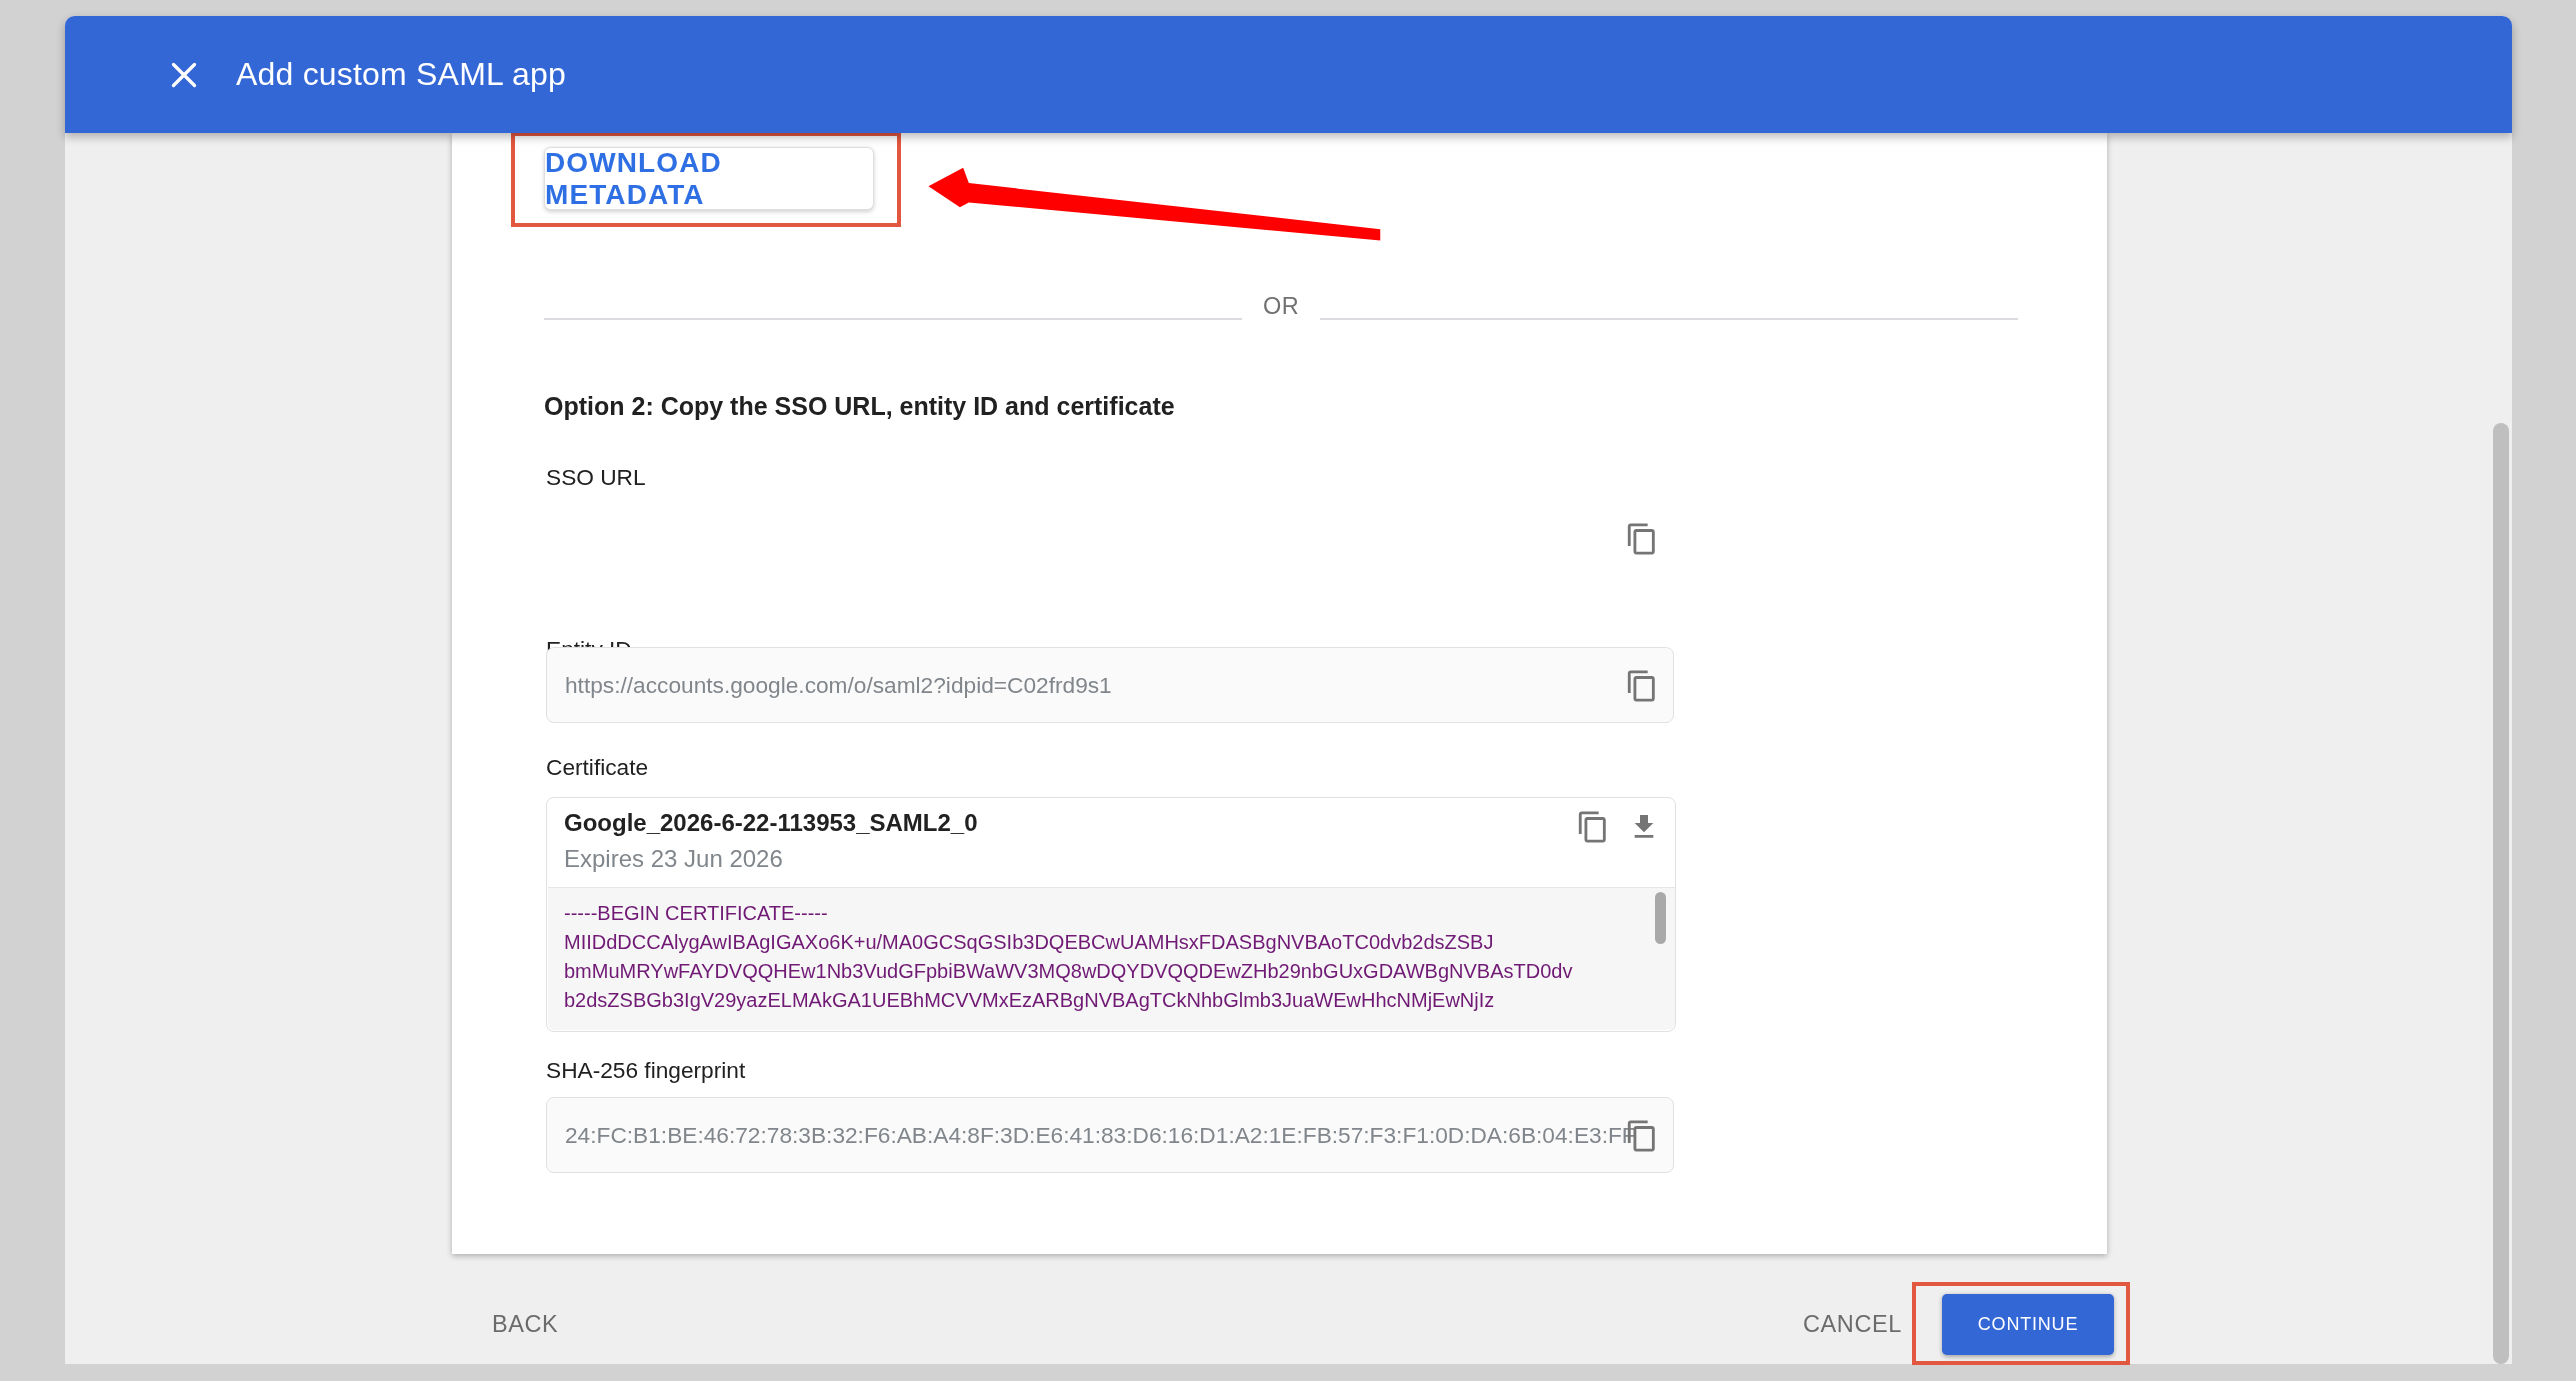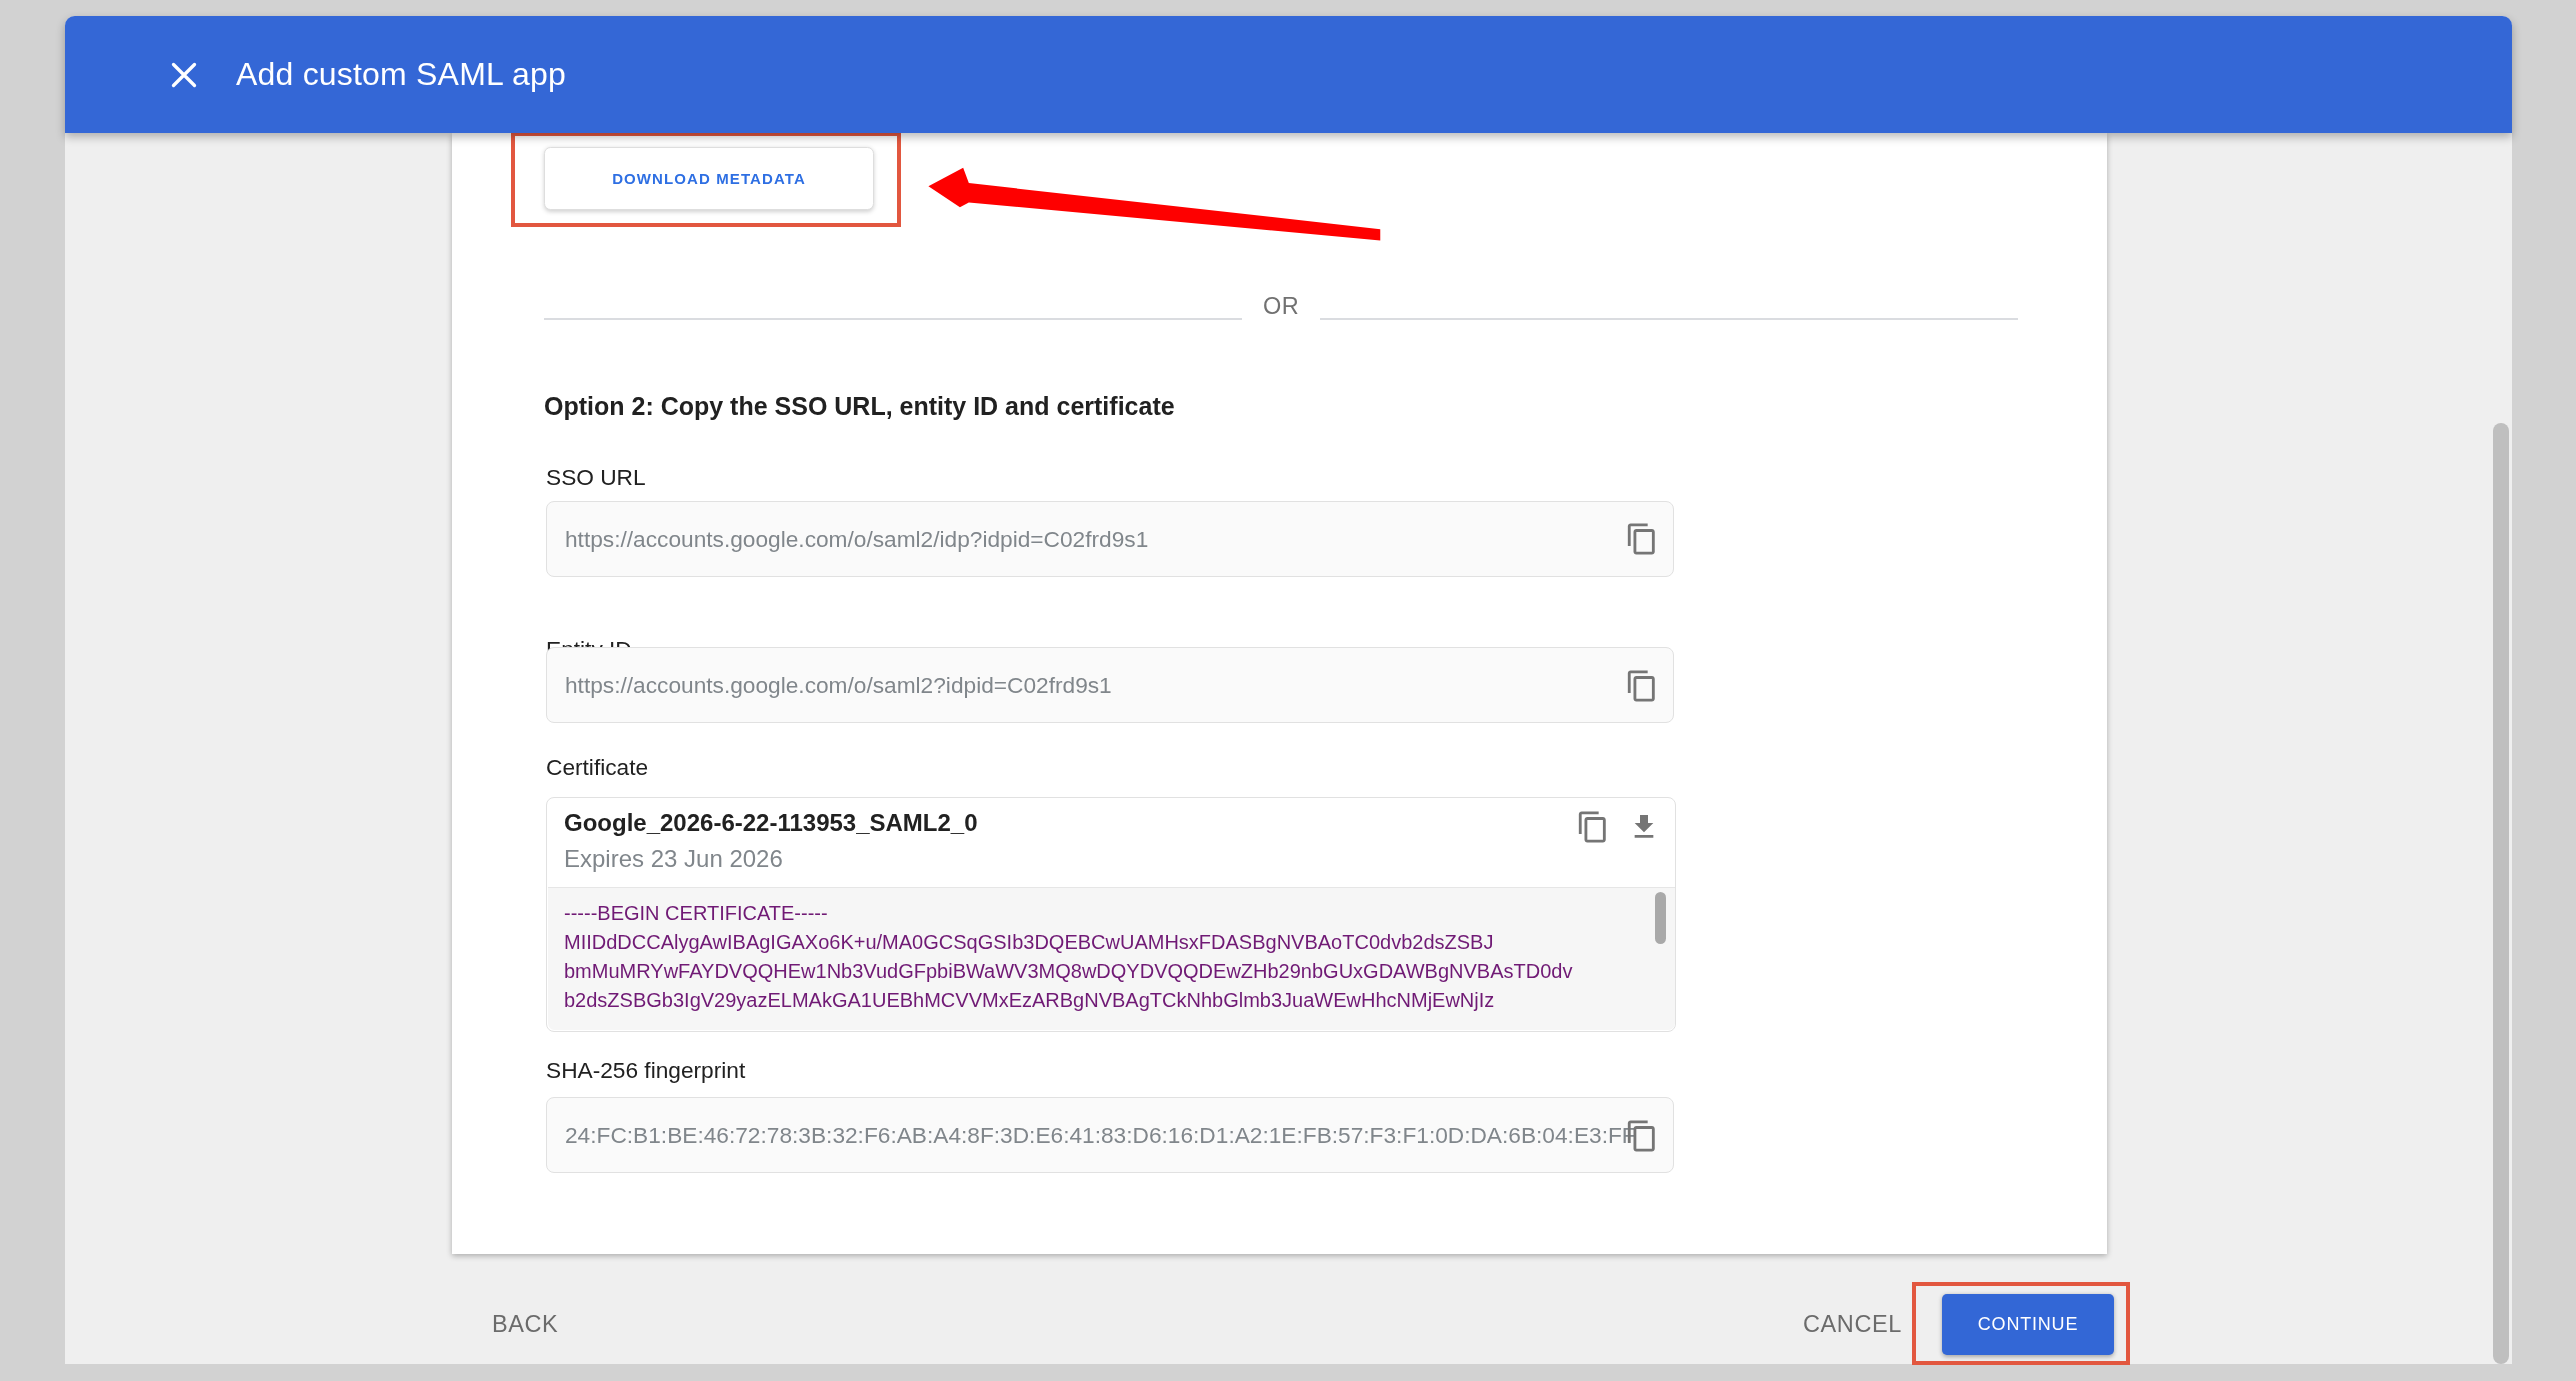--- a/index.html
+++ b/index.html
@@ -18,21 +18,21 @@
                color:#ffffff;font-size:32px;font-weight:400;letter-spacing:0.2px;}
 
   
   .card{position:absolute;left:452px;top:133px;width:1655px;height:1121px;background:#ffffff;
         box-shadow:0 2.4px 5.7px rgba(0,0,0,.28);z-index:1;}
 
   
   .dl-btn{position:absolute;left:544px;top:147px;width:328px;height:61px;background:#ffffff;
           border:0.8px solid #dedede;border-radius:6.5px;box-shadow:0 1.6px 4px rgba(0,0,0,.18);
           display:flex;align-items:center;justify-content:center;cursor:pointer;z-index:3;
-          color:#2e6fe3;font-size:15px;font-weight:700;letter-spacing:1.1px;}
+          color:#2e6fe3;font-size:28px;font-weight:700;letter-spacing:1.1px;}
   .anno-rect-dl{position:absolute;left:511px;top:132px;width:390px;height:95px;
                 border:4.9px solid #e2573f;box-sizing:border-box;z-index:4;}
   .anno-arrow{position:absolute;left:890px;top:154px;width:502px;height:97px;z-index:5;pointer-events:none;}
 
   
   .or-row{position:absolute;left:544px;top:288px;width:1474px;height:32px;
           display:flex;align-items:flex-end;z-index:2;}
   .or-line{flex:1;height:1.6px;background:#dadce0;}
   .or-label{padding:0 21px;color:#717171;font-size:23.5px;font-weight:500;letter-spacing:0.4px;}
 
@@ -101,23 +101,20 @@
 
   <div class="or-row">
     <span class="or-line"></span>
     <span class="or-label">OR</span>
     <span class="or-line"></span>
   </div>
 
   <div class="opt2-heading">Option 2: Copy the SSO URL, entity ID and certificate</div>
 
   <div class="flabel" style="top:464px;">SSO URL</div>
-  <div class="vfield" style="top:501px;">
-    <span class="val">https://accounts.google.com/o/saml2/idp?idpid=C02frd9s1</span>
-  </div>
   <div class="icon-btn" style="left:1622px;top:519px;">
     <svg width="34" height="34" viewBox="0 0 24 24">
       <path d="M16 1H4c-1.1 0-2 .9-2 2v14h2V3h12V1zm3 4H8c-1.1 0-2 .9-2 2v14c0 1.1.9 2 2 2h11c1.1 0 2-.9 2-2V7c0-1.1-.9-2-2-2zm0 16H8V7h11v14z" fill="#757575"></path>
     </svg>
   </div>
 
   <div class="flabel" style="top:636px;">Entity ID</div>
   <div class="vfield" style="top:647px;">
     <span class="val">https://accounts.google.com/o/saml2?idpid=C02frd9s1</span>
   </div>

